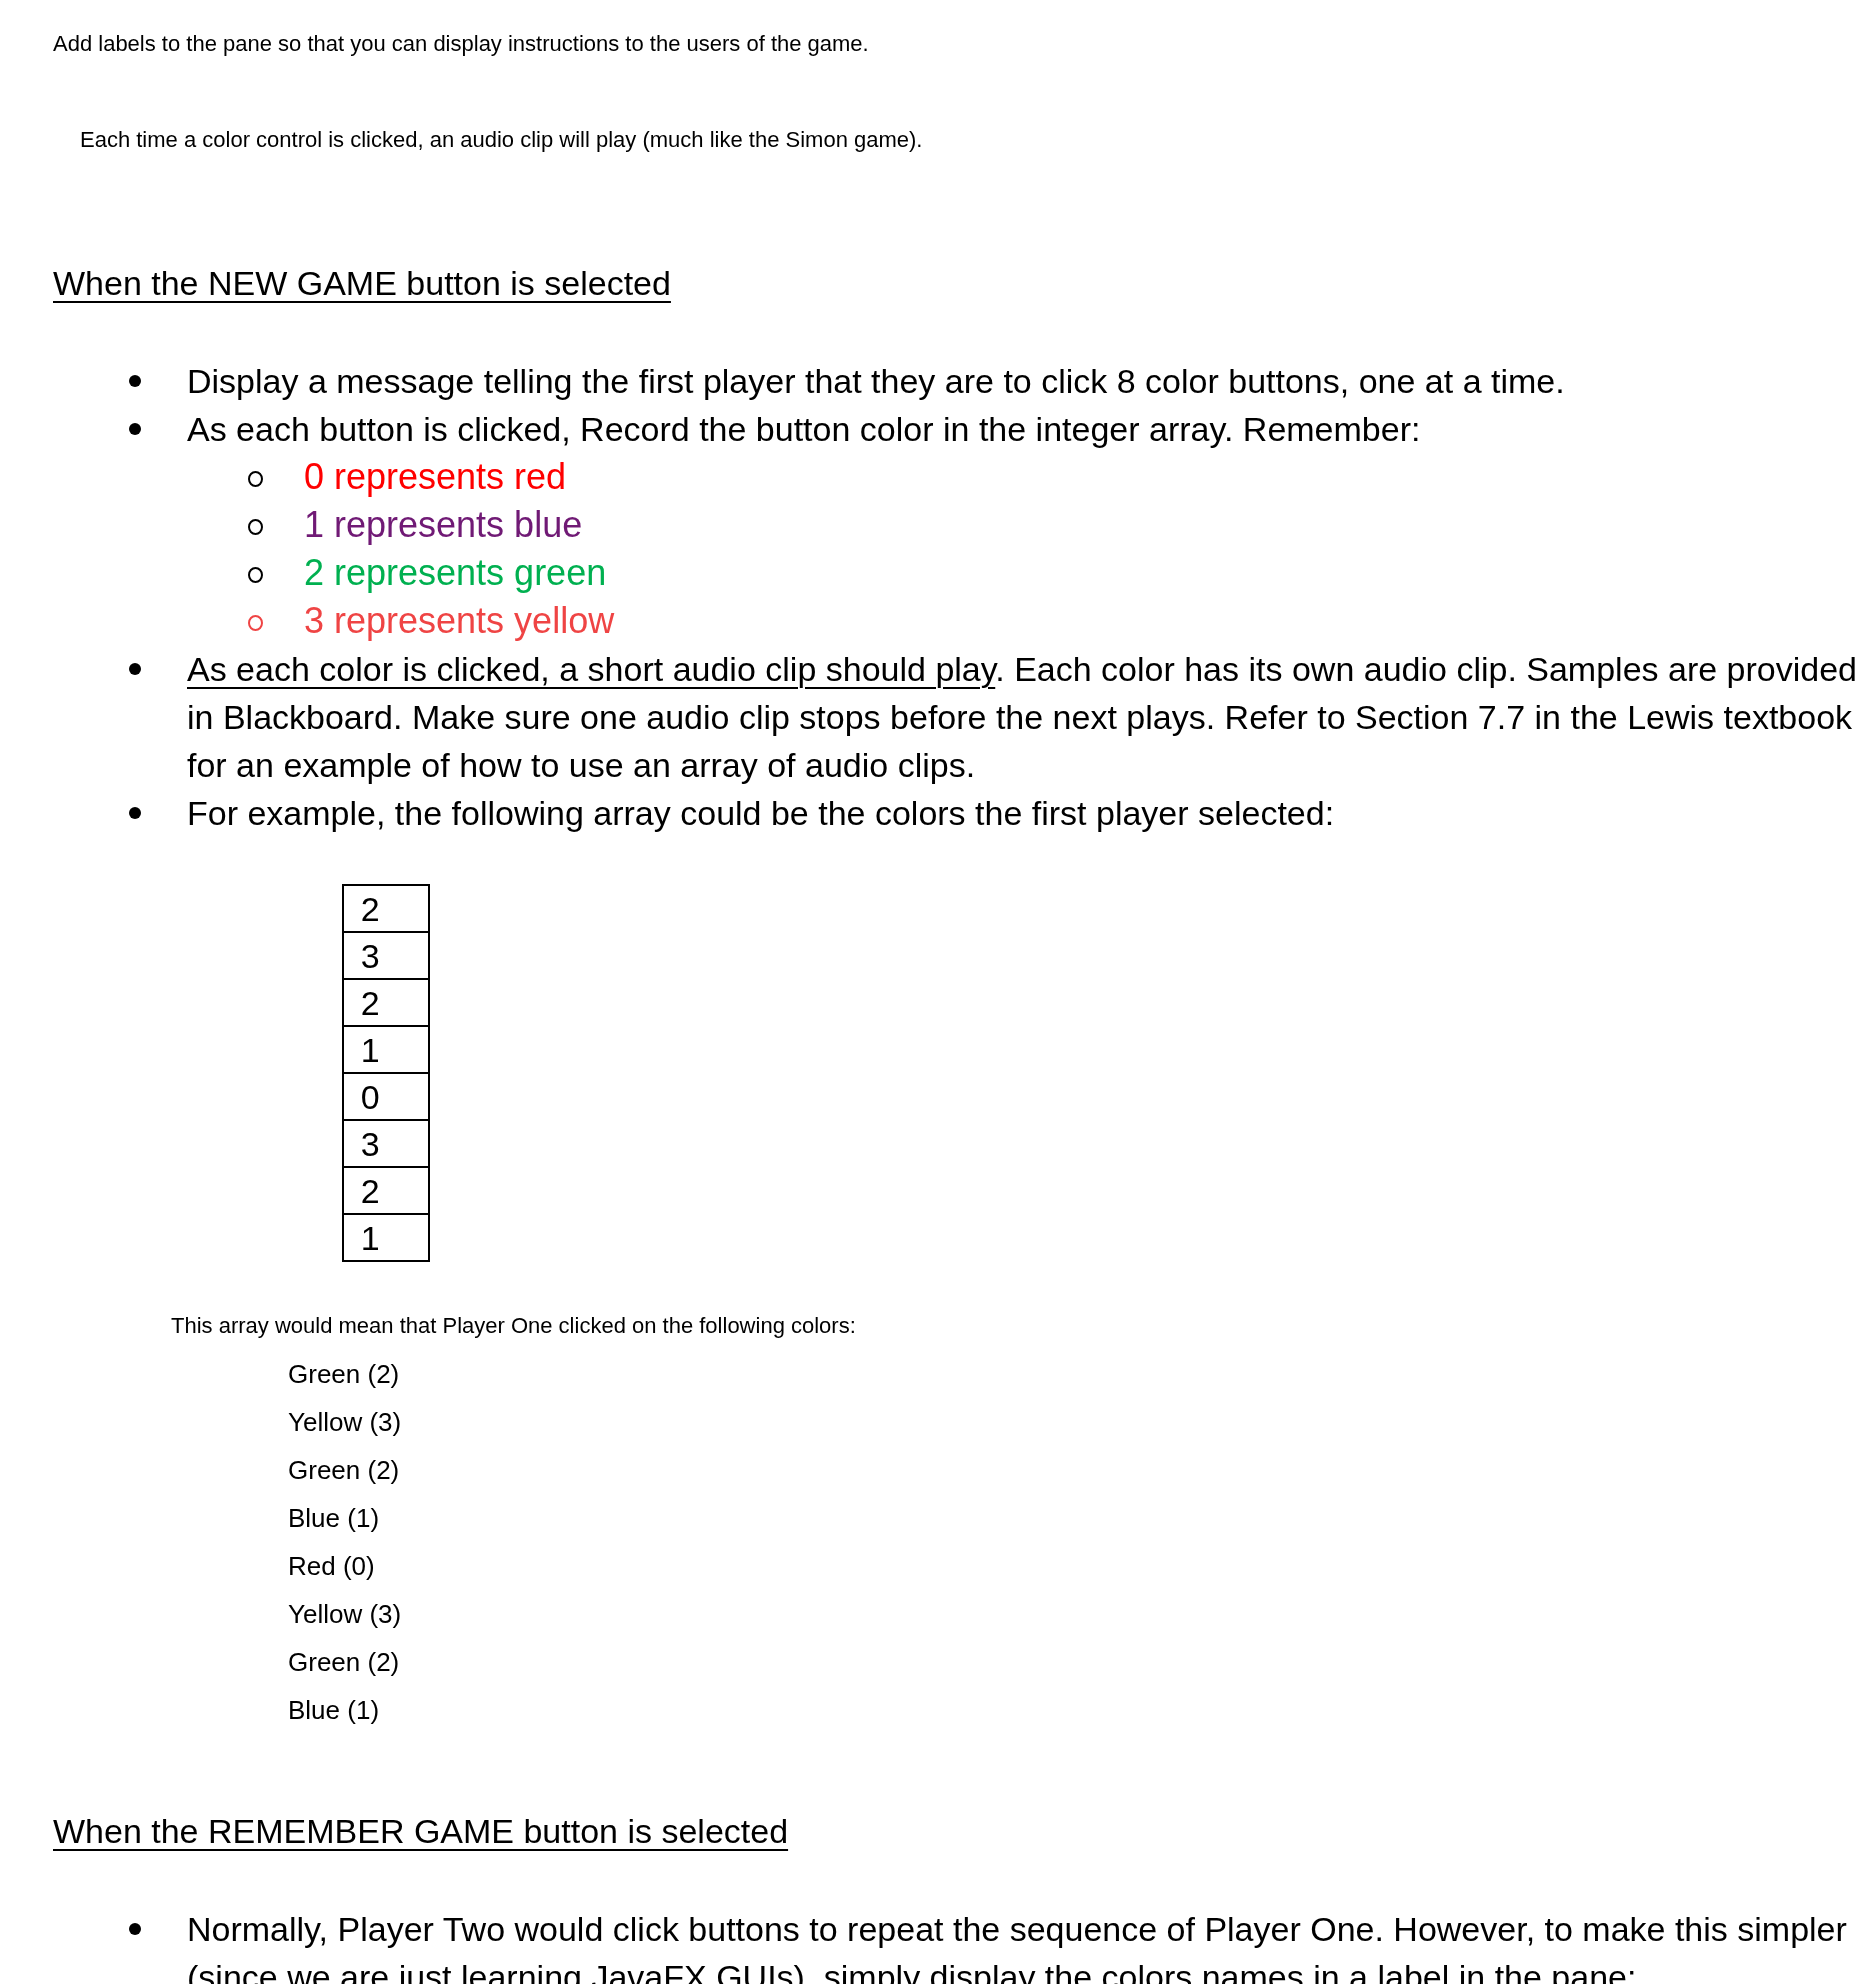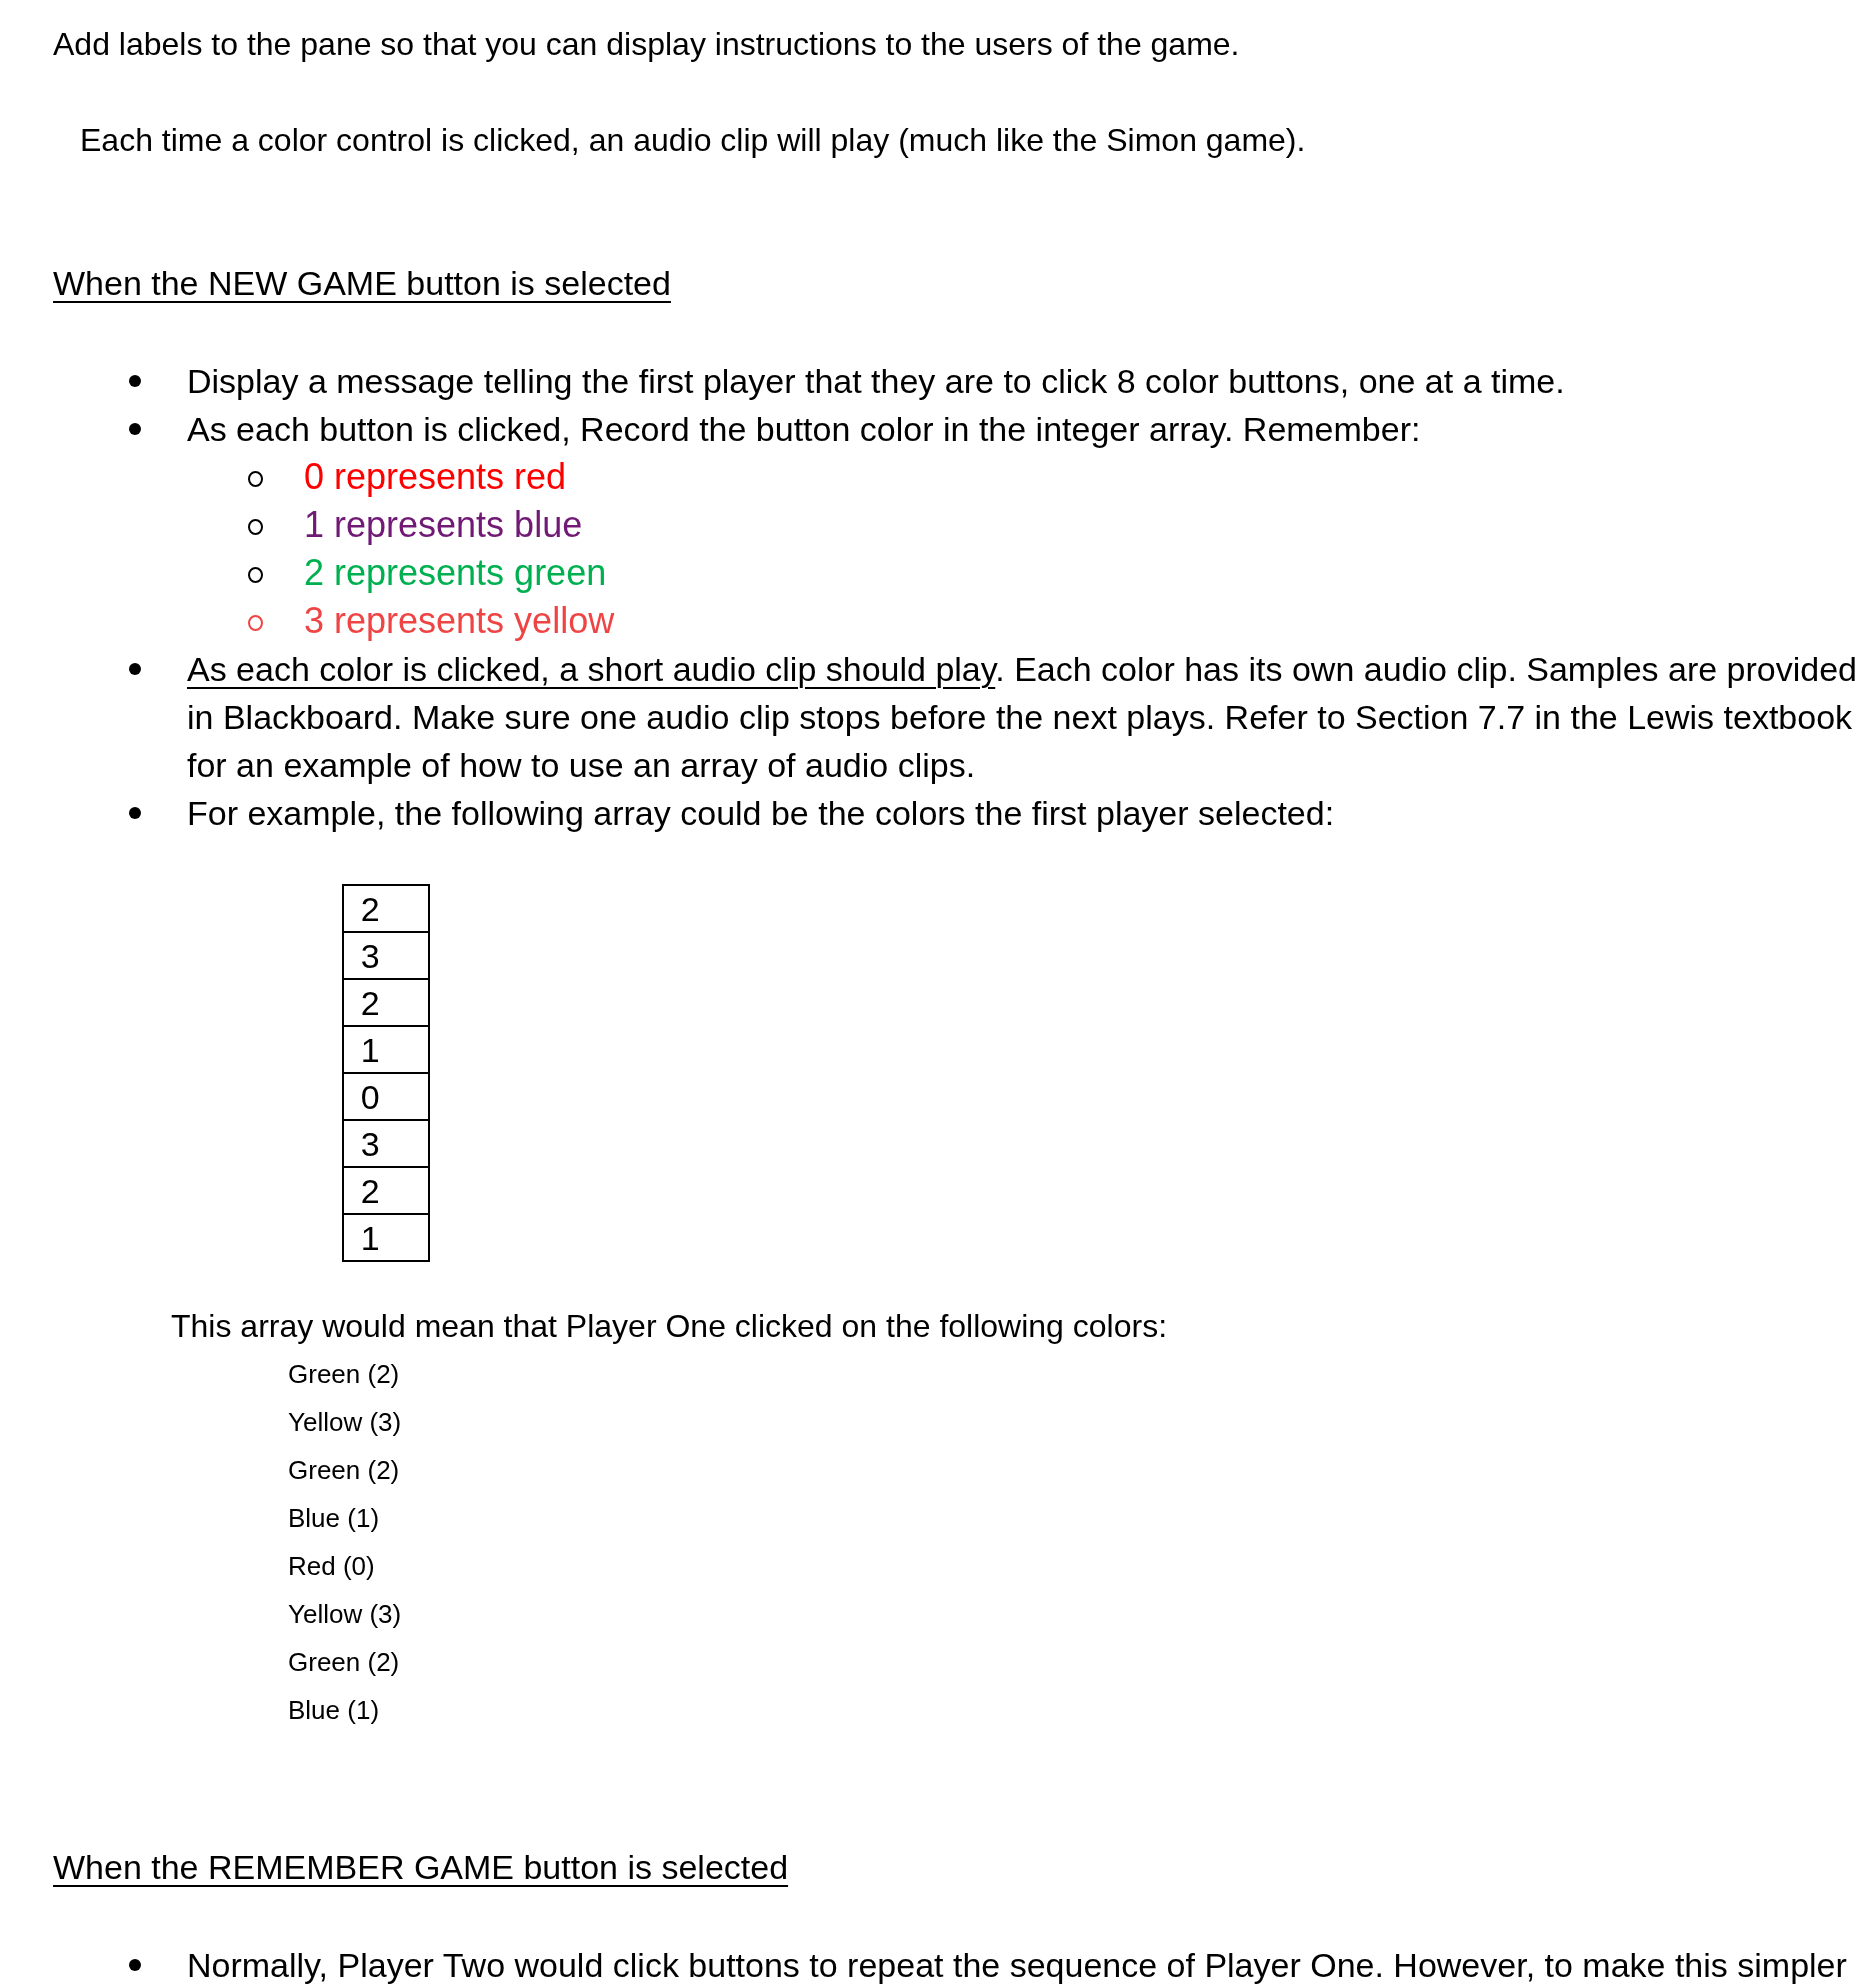--- a/index.html
+++ b/index.html
@@ -2,26 +2,26 @@
 <html style="font-size:6.4px"><head>
 <meta charset="utf-8">
 <style>
   html, body { margin: 0; padding: 0; background: #ffffff; }
   body {
     width: 1872px; height: 2312px; overflow: hidden;
     font-family: "Liberation Sans", sans-serif;
     color: #000000;
   }
   .page { position: relative; padding: 20px 0 0 53px; width: 1786px; }
-  .p { font-size: 32px; line-height: 48px; margin: 0; }
+  .p { font-size: 22px; line-height: 48px; margin: 0; }
   .intro1 { margin-top: 0; }
   .intro2 { margin-top: 48px; margin-left: 27px; }
   .heading { font-size: 34px; line-height: 48px; text-decoration: underline; text-decoration-thickness: 2.4px; text-underline-offset: 5.6px; }
   .h1 { margin-top: 95px; }
-  .h2 { margin-top: 109px; }
+  .h2 { margin-top: 73px; }
   ul.bullets { list-style: none; margin: 16px; padding: 0; }
   ul.b1 { margin-top: 50px; }
   ul.b2 { margin-top: 50px; }
   li.bullet { position: relative; padding-left: 118px; font-size: 34px; line-height: 48px; width: 1675px; }
   li.bullet .dot { position: absolute; left: 60px; top: 18px; width: 12px; height: 12px; border-radius: 50%; background: #000; }
   ul.sub { list-style: none; margin: 0; padding: 0; }
   li.subitem { position: relative; padding-left: 235px; font-size: 36px; line-height: 48px; margin-left: -118px; }
   li.subitem .ring { position: absolute; left: 179px; top: 17.5px; width: 15px; height: 16px; border: 2px solid currentColor; border-radius: 50%; box-sizing: border-box; }
   .u { text-decoration: underline; text-decoration-thickness: 2.4px; text-underline-offset: 5.6px; }
   .array-table { margin: 47px 0 0 289px; border-collapse: collapse; }

